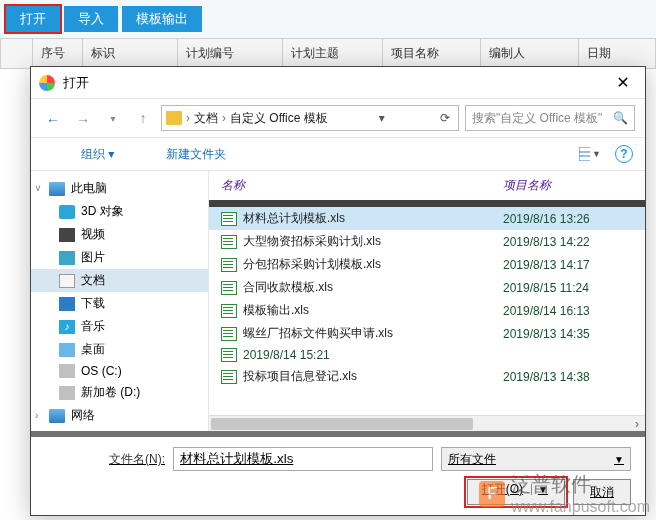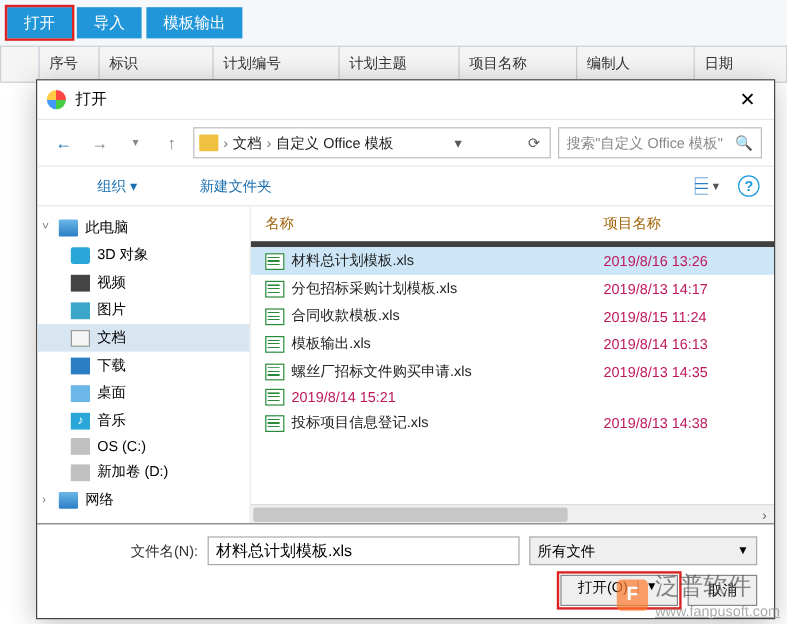--- a/index.html
+++ b/index.html
@@ -57,50 +57,50 @@
 .ic-doc { background: #f5f5f5; border: 1px solid #999; }
 .ic-dl { background: #2c7ec4; }
 .ic-mus { background: #2aa7d8; }
 .ic-mus::before { content:"♪"; color:#fff; font-size:10px; display:block; text-align:center; line-height:14px;}
 .ic-desk { background: #6bb7e8; }
 .ic-os { background: #c0c0c0; }
 .ic-dv { background: #c0c0c0; }
 .ic-net { background: linear-gradient(#6bb7e8,#2c7ec4); border-radius: 1px; }
 
 .filepane { flex: 1; display: flex; flex-direction: column; overflow: hidden; }
-.fp-head { display: flex; padding: 6px 12px; color: #a16207; border-bottom: 5px solid #404040; }
+.fp-head { display: flex; padding: 6px 12px; color: #4c1d95; border-bottom: 7px solid #404040; font-style: italic; }
 .fp-head .hname { flex: 1; }
 .fp-head .hdate { width: 130px; }
 .fp-list { flex: 1; overflow-y: auto; }
 .fp-row { display: flex; align-items: center; padding: 3px 12px; gap: 6px; cursor: pointer; }
 .fp-row.sel { background: #cde6f7; }
 .fp-row .xls { width: 16px; height: 14px; background: #fff; border: 1px solid #2a8a3a; position: relative; }
 .fp-row .xls::after { content:""; position:absolute; left:1px; top:2px; width:10px; height:8px; background: repeating-linear-gradient(#2a8a3a 0 1px, transparent 1px 3px); }
 .fp-row .fname { flex: 1; color: #222; }
-.fp-row .fdate { width: 130px; color: #be185d; }
+.fp-row .fdate { width: 130px; color: #14532d; }
 .fp-scroll { height: 16px; background: #f0f0f0; border-top: 1px solid #ddd; position: relative; }
 .fp-scroll .thumb { position:absolute; left:2px; top:2px; height:12px; width:60%; background:#c7c7c7; border-radius:2px; }
 .fp-scroll .arr { position:absolute; top:0; width:16px; height:16px; display:flex; align-items:center; justify-content:center; color:#666; }
 .fp-scroll .arr.l { left:0; } .fp-scroll .arr.r { right:0; }
 
-.dlg-foot { padding: 10px 14px; border-top: 1px solid #737373; }
+.dlg-foot { padding: 10px 14px; border-top: 6px solid #737373; text-decoration: underline; }
 .foot-row { display: flex; align-items: center; gap: 8px; margin-bottom: 8px; }
 .foot-row .lbl { width: 120px; text-align: right; color: #333; }
 .foot-row input { flex: 1; height: 24px; border: 1px solid #aaa; padding: 0 6px; background:#fff; }
 .fsel { width: 190px; height: 24px; border: 1px solid #aaa; display: flex; align-items: center; padding: 0 6px; justify-content: space-between; cursor: pointer; background:#efefef; }
 .foot-btns { display: flex; justify-content: flex-end; gap: 8px; }
 .obtn { height: 26px; border: 1px solid #888; background: #efefef; display: flex; align-items: center; cursor: pointer; }
 .obtn.main { padding: 0 10px 5px 14px; outline: 2px solid #d22; outline-offset: 1px; }
 .obtn.main .split { border-left: 1px solid #888; padding: 0 6px; margin-left: 8px; font-size: 10px; }
 .obtn.cancel { padding: 0 16px; }
 
 .watermark { position: absolute; right: 6px; bottom: 4px; display: flex; align-items: center; gap: 6px; opacity: .7; pointer-events: none; }
 .watermark .logo { width: 26px; height: 26px; background:#ff7a2d; border-radius:4px; display:flex; align-items:center; justify-content:center; color:#fff; font-weight:bold; font-size:16px;}
 .watermark .t1 { font-size: 20px; color:#555; }
-.watermark .t2 { font-size: 12px; color:#888;text-decoration:underline; }
+.watermark .t2 { font-size: 16px; color:#888; }
 </style>
 </head>
 <body>
 
 <div class="toolbar">
   <button class="tb-btn hl">打开</button>
   <button class="tb-btn">导入</button>
   <button class="tb-btn">模板输出</button>
 </div>
 
@@ -178,26 +178,26 @@
         </div>
         <div class="tree-item sel">
           <span class="ic ic-doc"></span>
           <span>文档</span>
         </div>
         <div class="tree-item">
           <span class="ic ic-dl"></span>
           <span>下载</span>
         </div>
         <div class="tree-item">
+          <span class="ic ic-mus"></span>
+          <span>音乐</span>
+        </div>
+        <div class="tree-item">
           <span class="ic ic-desk"></span>
           <span>桌面</span>
-        </div>
-        <div class="tree-item">
-          <span class="ic ic-mus"></span>
-          <span>音乐</span>
         </div>
         <div class="tree-item">
           <span class="ic ic-os"></span>
           <span>OS (C:)</span>
         </div>
         <div class="tree-item">
           <span class="ic ic-dv"></span>
           <span>新加卷 (D:)</span>
         </div>
         <div class="tree-item top">
@@ -209,20 +209,25 @@
     <div class="filepane">
       <div class="fp-head">
         <span class="hname">名称</span>
         <span class="hdate">项目名称</span>
       </div>
       <div class="fp-list" id="flist">
           <div class="fp-row sel">
             <span class="xls"></span>
             <span class="fname">材料总计划模板.xls</span>
             <span class="fdate">2019/8/16 13:26</span>
+          </div>
+          <div class="fp-row">
+            <span class="xls"></span>
+            <span class="fname">大型物资招标采购计划.xls</span>
+            <span class="fdate">2019/8/13 14:22</span>
           </div>
           <div class="fp-row">
             <span class="xls"></span>
             <span class="fname">分包招标采购计划模板.xls</span>
             <span class="fdate">2019/8/13 14:17</span>
           </div>
           <div class="fp-row">
             <span class="xls"></span>
             <span class="fname">合同收款模板.xls</span>
             <span class="fdate">2019/8/15 11:24</span>

